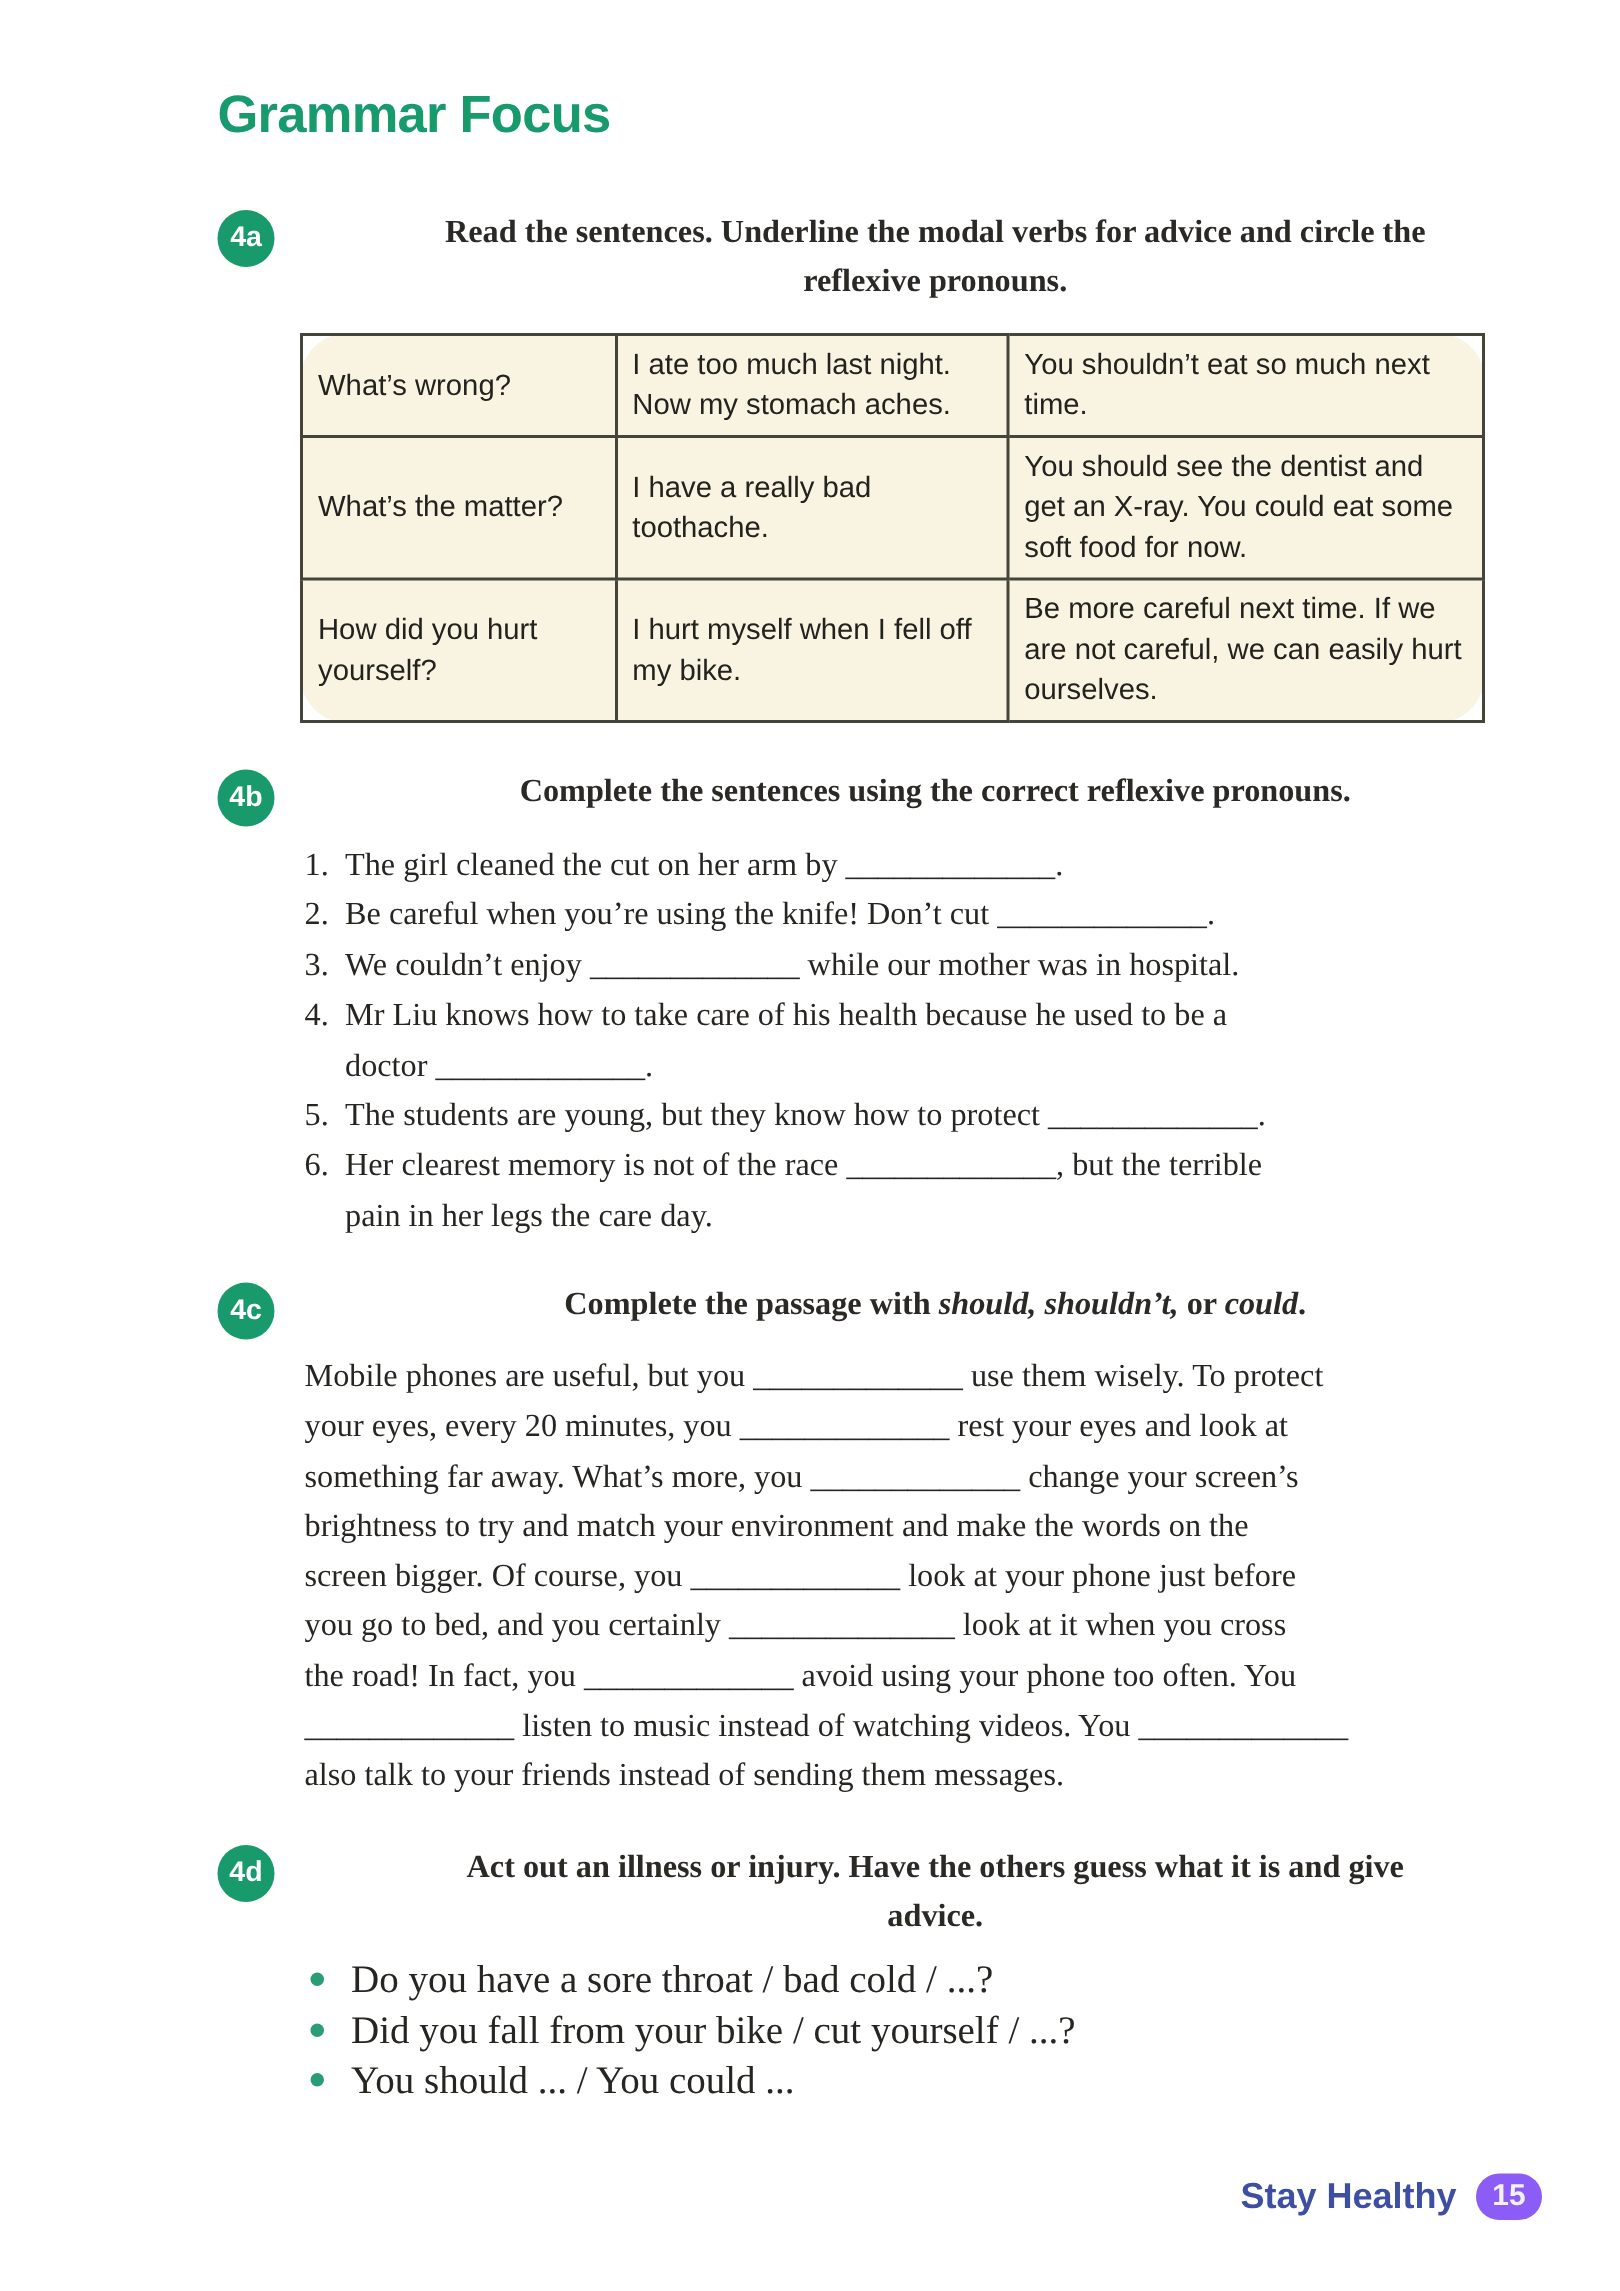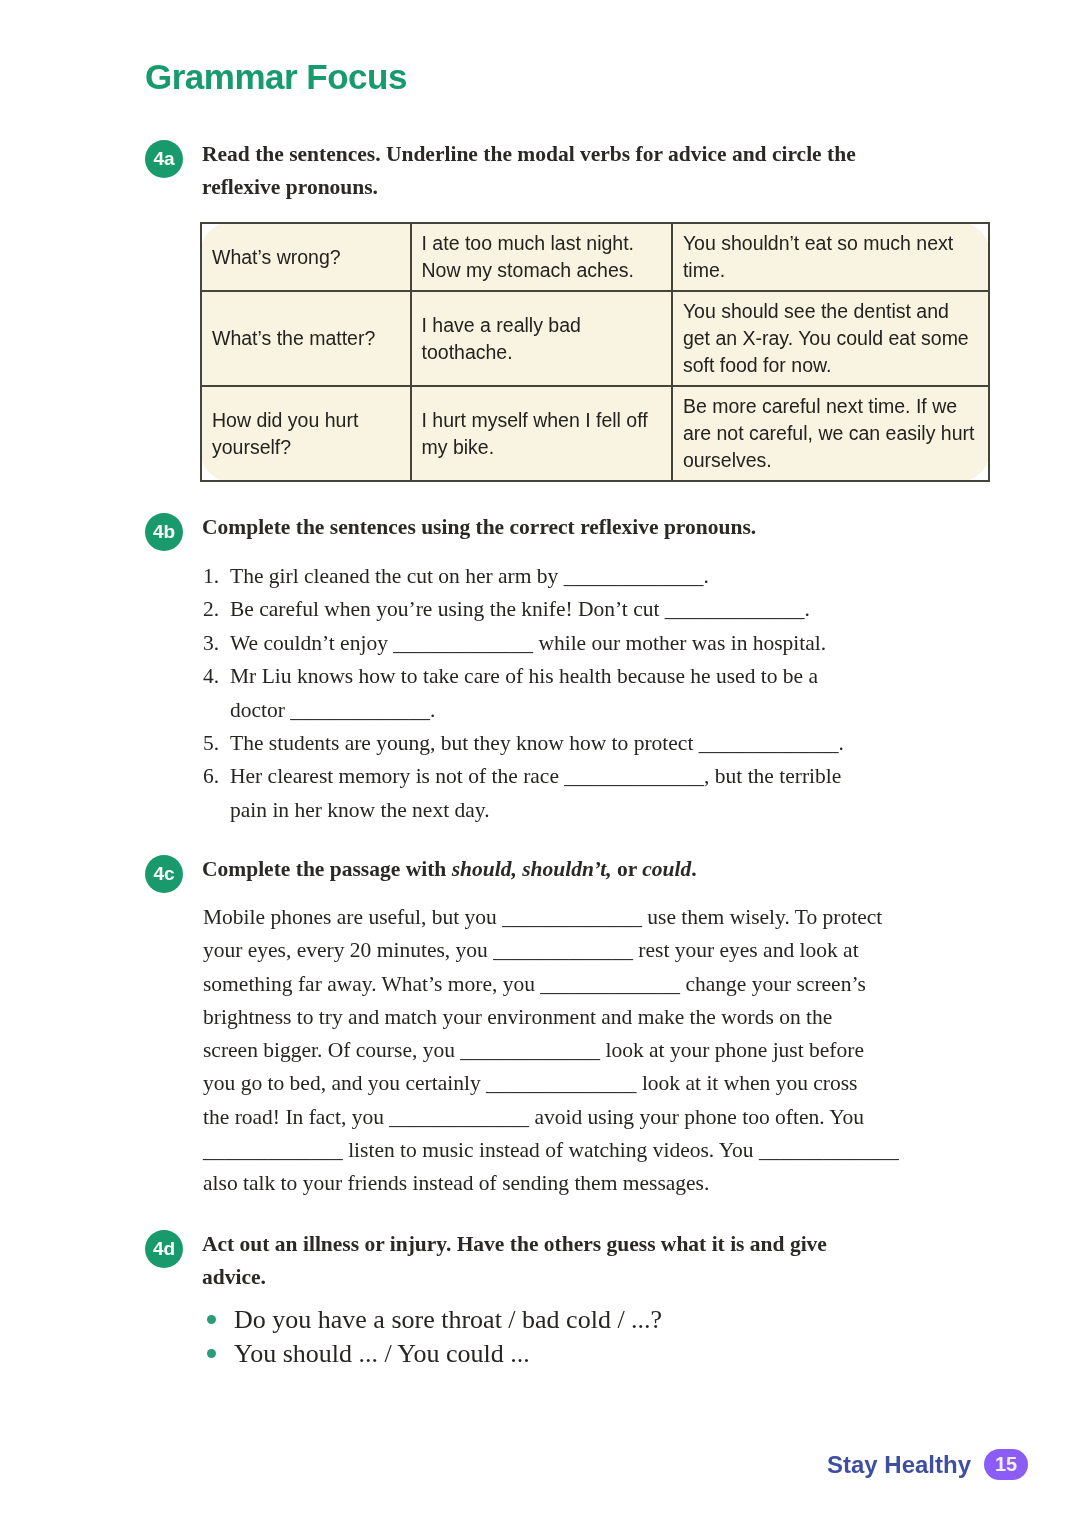--- a/index.html
+++ b/index.html
@@ -28,21 +28,21 @@
     width:38px;height:38px;border-radius:50%;
     background:#189a6c;color:#ffffff;
     font-family:"Liberation Sans", sans-serif;
     font-weight:700;font-size:19px;
     display:flex;align-items:center;justify-content:center;
   }
   .sec-body{margin-left:57px;}
   .instruction{
     font-weight:700;font-size:21.5px;line-height:33px;color:#2b2926;
   }
-  .instruction .tline{white-space:nowrap;}
+  .instruction .tline{white-space:nowrap;text-align:center;}
   .part-bolditalic{font-style:italic;}
   
   .qa-table-wrap{position:absolute;left:200px;top:222px;}
   table.qa{
     border-collapse:collapse;width:790px;
     background:#f8f4e1;
     font-family:"Liberation Sans", sans-serif;
     font-size:19.5px;line-height:27px;color:#23221e;border-radius:32px;
   }
   table.qa td{
@@ -164,21 +164,21 @@
       <div class="item">
         <span class="num">5.</span>
         <div class="lines">
           <div class="tline">The students are young, but they know how to protect _____________.</div>
         </div>
       </div>
       <div class="item">
         <span class="num">6.</span>
         <div class="lines">
           <div class="tline">Her clearest memory is not of the race _____________, but the terrible</div>
-          <div class="tline">pain in her know the next day.</div>
+          <div class="tline">pain in her legs the care day.</div>
         </div>
       </div>
     </div>
 
   <div class="section sec-c">
     <div class="badge">4c</div>
     <div class="sec-body instruction">
       <div class="tline"><span class="part-bold">Complete the passage with </span><span class="part-bolditalic">should, shouldn’t,</span><span class="part-bold"> or </span><span class="part-bolditalic">could</span><span class="part-bold">.</span></div>
     </div>
   </div>
@@ -203,20 +203,24 @@
       </div>
   </div>
 
   <div class="bullets">
       <div class="bullet-row">
         <span class="dot"></span>
         <span>Do you have a sore throat / bad cold / ...?</span>
       </div>
       <div class="bullet-row">
         <span class="dot"></span>
+        <span>Did you fall from your bike / cut yourself / ...?</span>
+      </div>
+      <div class="bullet-row">
+        <span class="dot"></span>
         <span>You should ... / You could ...</span>
       </div>
     </div>
 
   <div class="footer">
     <span class="footer-label">Stay Healthy</span>
     <span class="page-badge">15</span>
   </div>
 
 </div>

